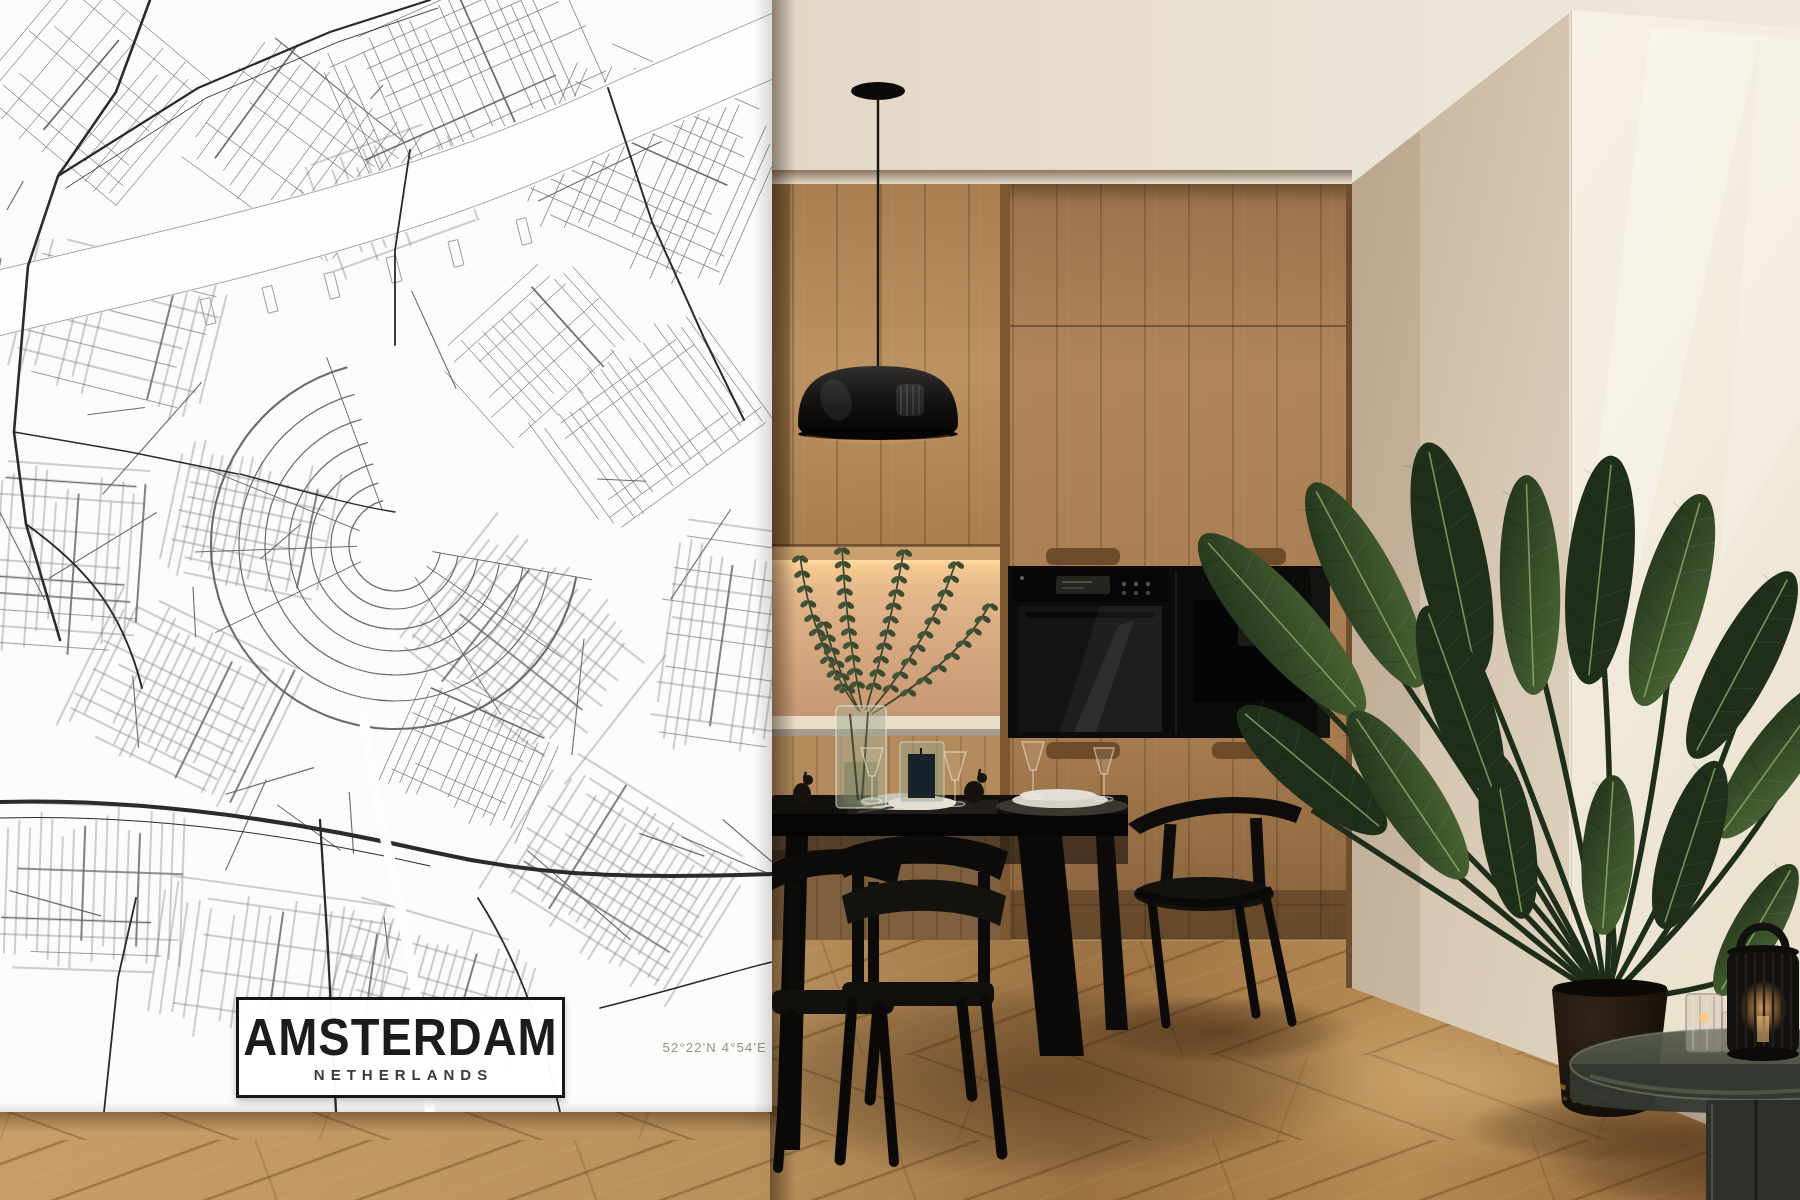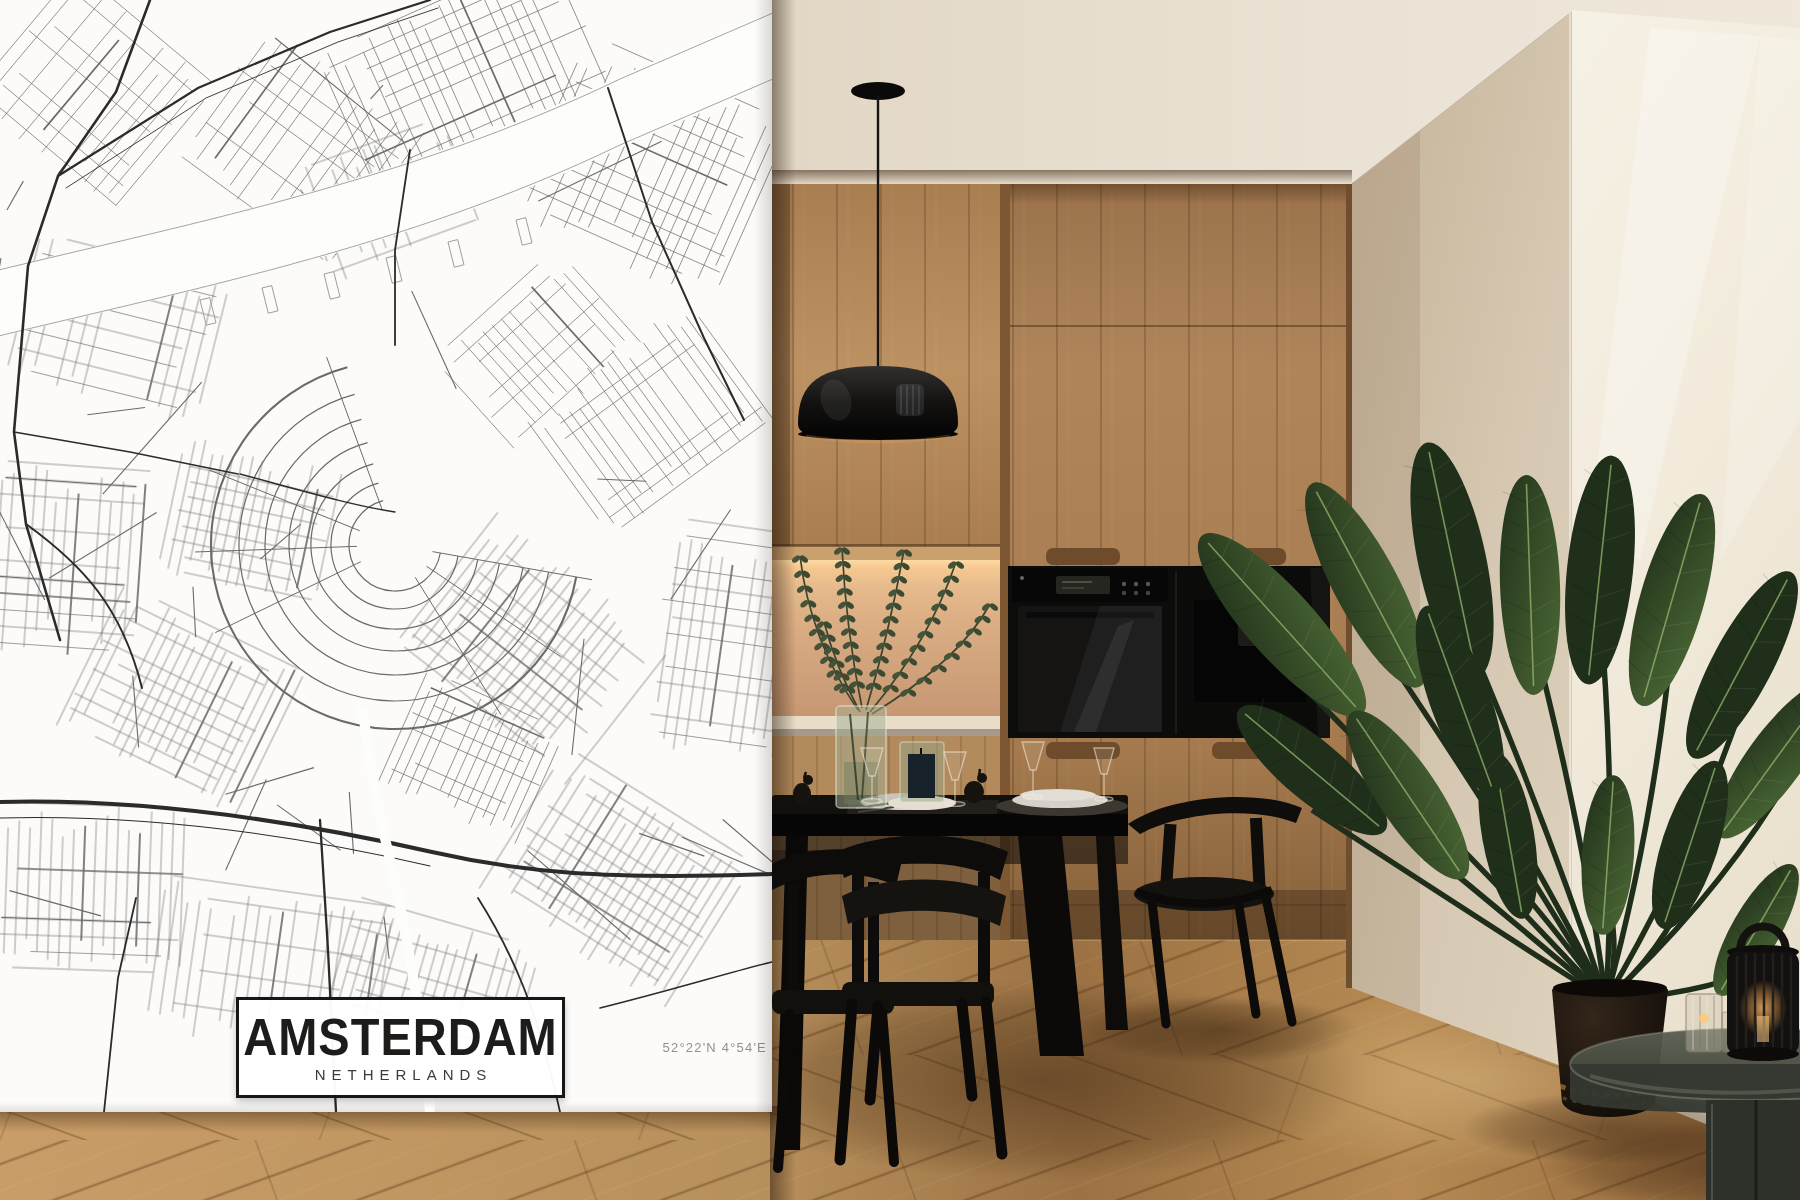--- a/index.html
+++ b/index.html
@@ -13,21 +13,21 @@
           background:linear-gradient(90deg,rgba(0,0,0,0) 0%,rgba(0,0,0,0.14) 100%);}
   .poster::before{content:'';position:absolute;left:0;bottom:0;right:0;height:10px;
           background:linear-gradient(180deg,rgba(0,0,0,0) 0%,rgba(0,0,0,0.10) 100%);}
   #map-svg{width:772px;height:1112px;}
   .title-box{position:absolute;left:215px;top:997px;width:323px;height:95px;
          background:rgba(255,255,255,0.97);border:3px solid #161616;
          box-shadow:0 4px 7px rgba(0,0,0,0.22);
          display:flex;flex-direction:column;align-items:center;justify-content:center;margin-left:21px;}
   .poster-title{font-size:47px;font-weight:bold;letter-spacing:1px;line-height:1;
          color:var(--title-ink,#1d1c1a);transform:scaleY(1.12);}
-  .poster-subtitle{margin-top:6px;font-size:15px;font-weight:normal;letter-spacing:6px;
+  .poster-subtitle{margin-top:6px;font-size:15px;font-weight:bold;letter-spacing:6px;
          color:#3c3b38;text-indent:6px;}
   .poster-coords{position:absolute;left:585px;top:1040px;width:182px;text-align:right;
          font-size:13px;letter-spacing:1.2px;color:var(--coord-ink,#8f8d88);}
 </style>
 </head>
 <body>
 
 <div class="scene">
 
   <svg id="bg-svg" width="1800" height="1200" viewBox="0 0 1800 1200">

